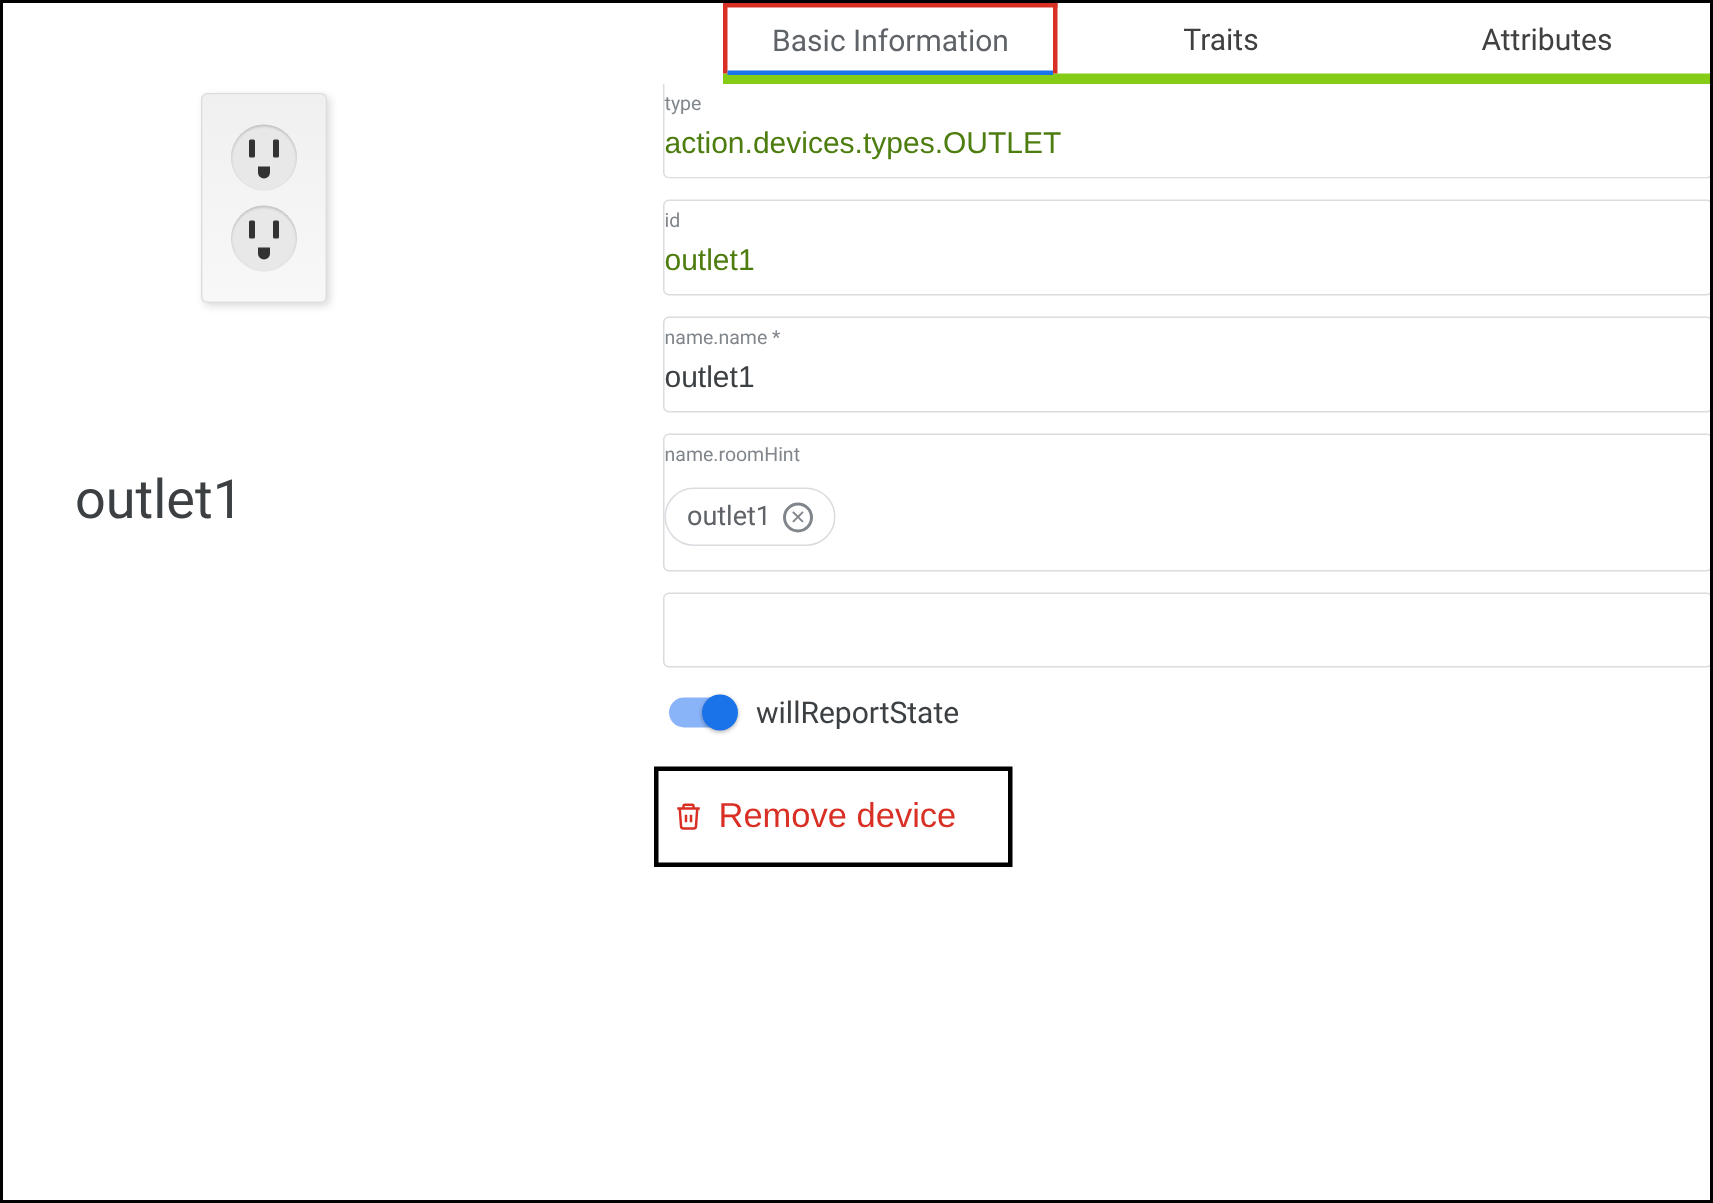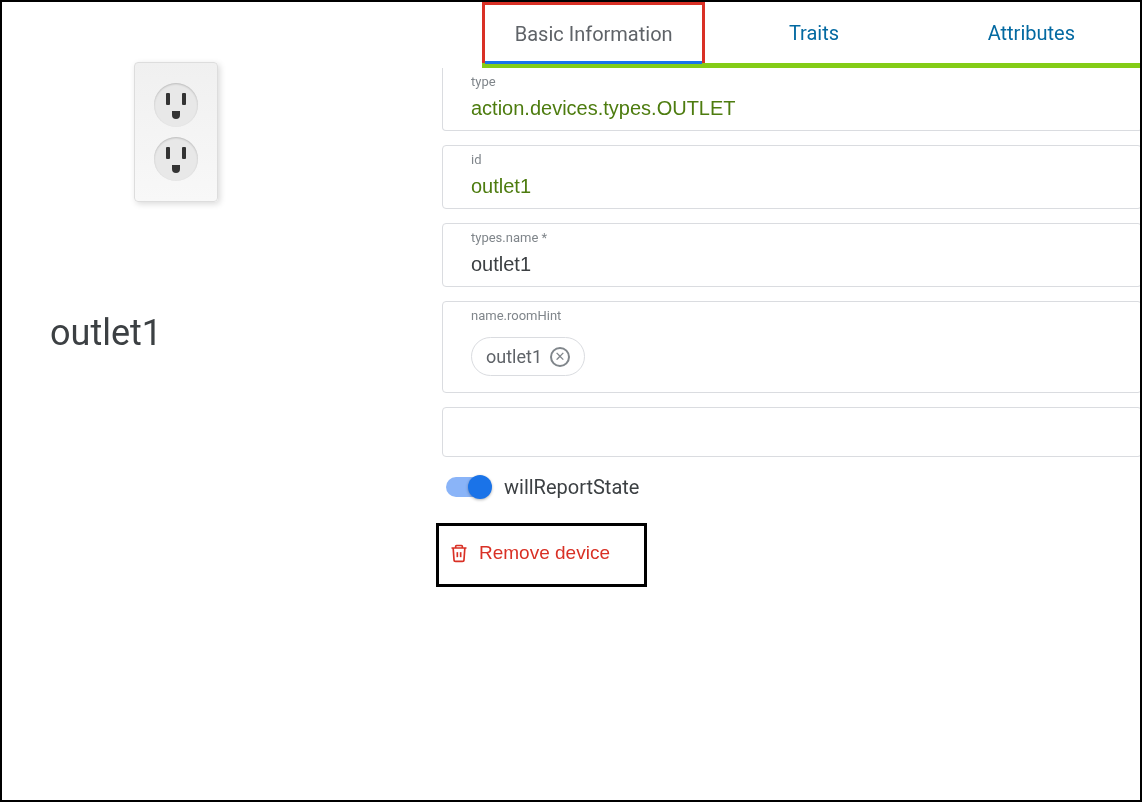--- a/index.html
+++ b/index.html
@@ -72,31 +72,31 @@
       margin-left: 8px;
       font-weight: 400;
     }
     .main {
       flex: 1;
       display: flex;
       flex-direction: column;
     }
     .tabs {
       display: flex;
-      border-bottom: 5px solid #84cc16;
-      height: 66px;
+      border-bottom: 7px solid #84cc16;
+      height: 54px;
       margin-left: 40px;
     }
     .tab {
       flex: 1;
       display: flex;
       align-items: center;
       justify-content: center;
       font-size: 20px;
-      color: #0369a1;
+      color: #404040;
       cursor: pointer;
       position: relative;
     }
     .tab.active {
       color: #5f6368;
       border: 3px solid #d93025;
       border-bottom: none;
     }
     .tab.active::after {
       content: '';
@@ -107,21 +107,21 @@
       height: 3px;
       background: #1a73e8;
     }
     .form-area {
       padding: 0;
     }
     .field {
       border: 1px solid #dadce0;
       border-radius: 4px;
       margin: 8px 0 14px 0;
-      padding: 6px 14px 10px 28px;
+      padding: 6px 14px 10px 0;
       position: relative;
       background: #fff;
       margin-right: -2px;
     }
     .field-label {
       font-size: 13px;
       color: #80868b;
       margin-bottom: 8px;
       display: block;
     }
@@ -200,21 +200,21 @@
       border: 3px solid #000;
       display: inline-block;
       padding: 16px 34px 16px 10px;
       margin-left: -6px;
     }
     .remove-btn {
       display: inline-flex;
       align-items: center;
       gap: 10px;
       color: #d93025;
-      font-size: 19px;
+      font-size: 23px;
       font-weight: 500;
       cursor: pointer;
       background: none;
       border: none;
     }
     .trash-icon {
       width: 20px;
       height: 22px;
     }
     .empty-field {
@@ -256,21 +256,21 @@
         <span class="field-label">type</span>
         <input class="field-value muted" readonly="" value="action.devices.types.OUTLET" style="">
       </div>
 
       <div class="field">
         <span class="field-label">id</span>
         <input class="field-value muted" value="outlet1" style="">
       </div>
 
       <div class="field">
-        <span class="field-label">types.name *</span>
+        <span class="field-label">name.name *</span>
         <input class="field-value" value="outlet1" style="">
       </div>
 
       <div class="field">
         <span class="field-label">name.roomHint</span>
         <div class="chip-container">
           <span class="chip">
             <span>outlet1</span>
             <span class="chip-remove">✕</span>
           </span>

